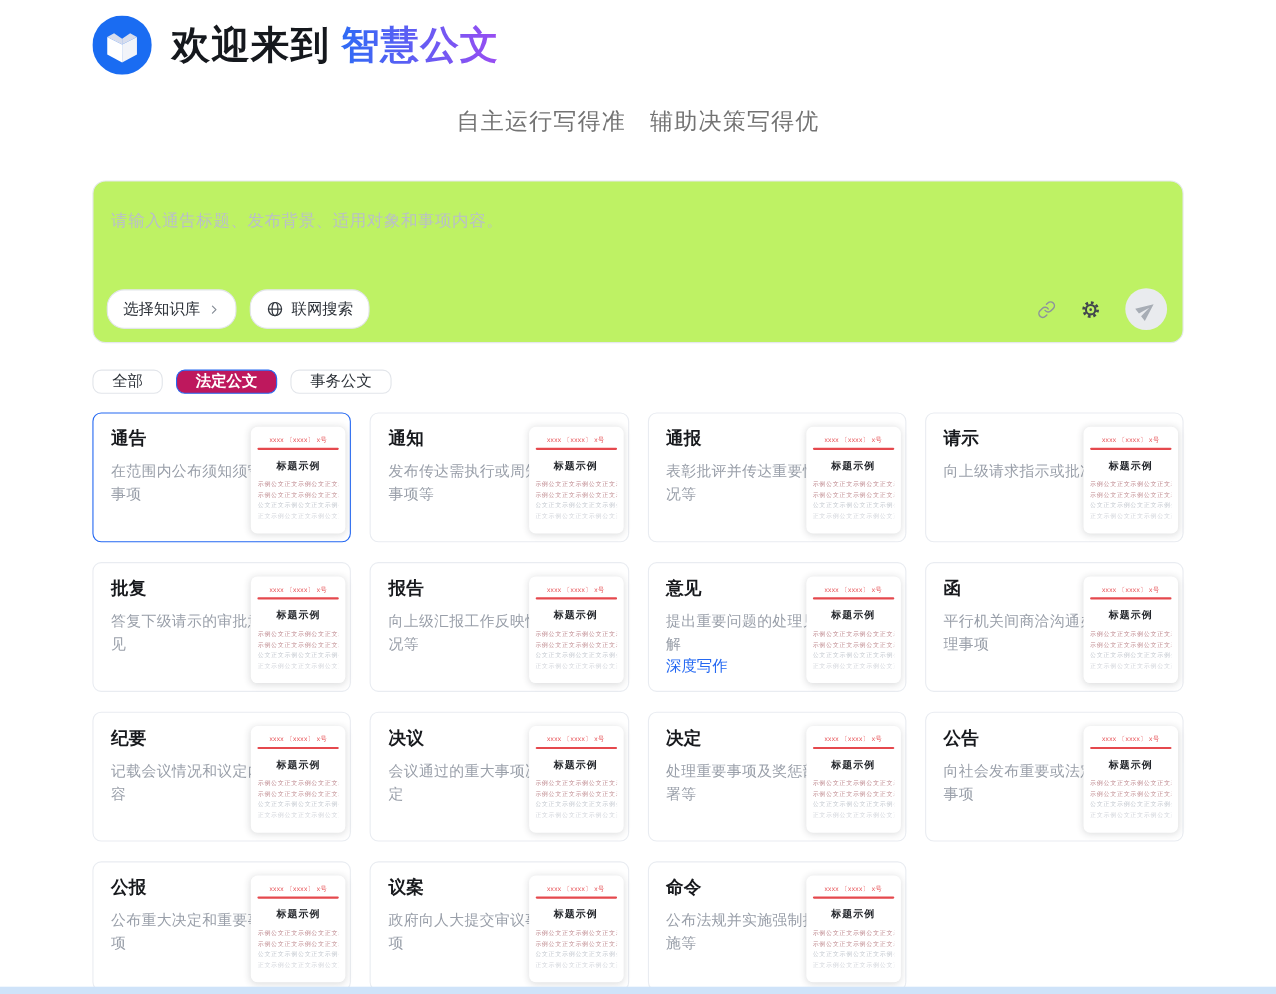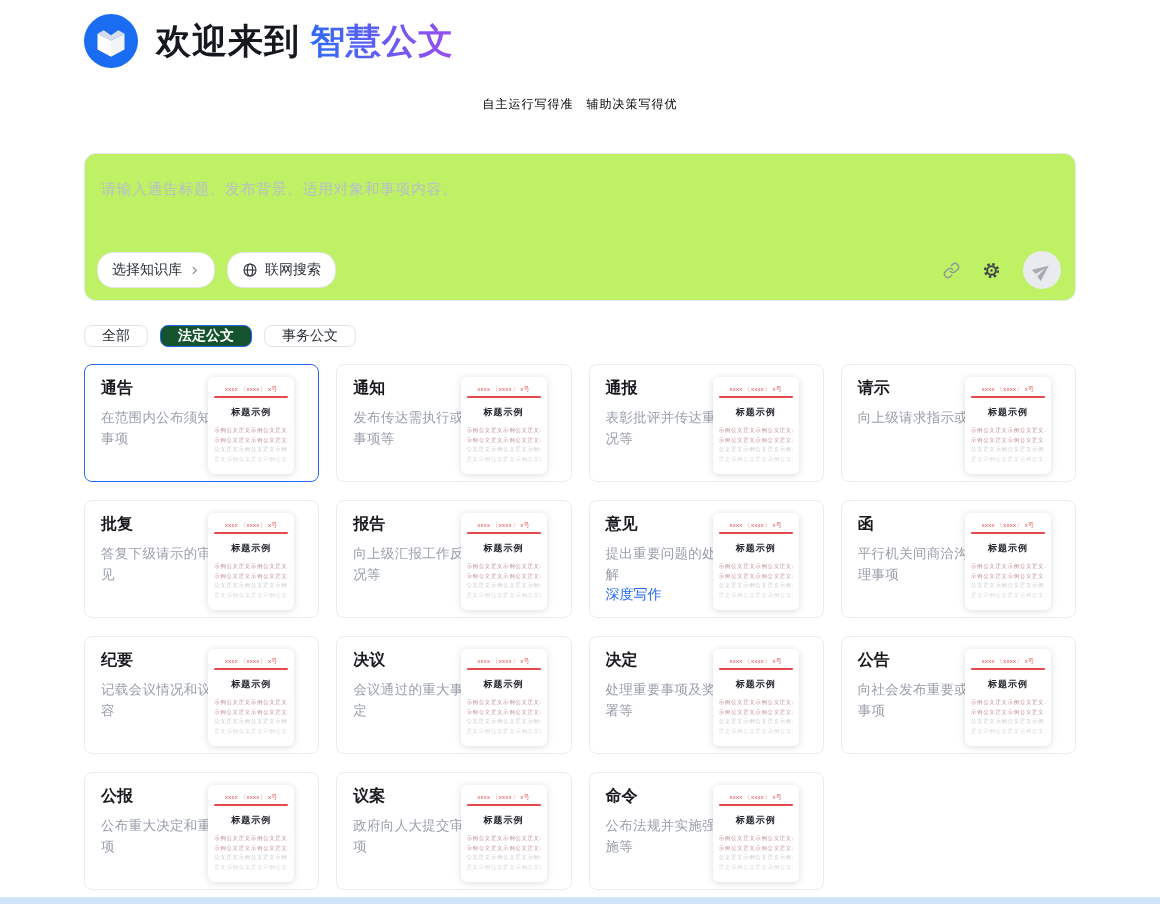--- a/index.html
+++ b/index.html
@@ -5,21 +5,21 @@
   * { box-sizing: border-box; margin: 0; padding: 0; }
   html,body { width:1160px; height:904px; overflow:hidden; background:#fff;
     font-family:"Liberation Sans","DejaVu Sans",sans-serif; color:#1f2329; }
   .page { width:992px; margin:0 auto; position:relative; }
 
   
   .hero { display:flex; justify-content:flex-start; align-items:center; gap:18px; padding-top:14px; }
   .hero-title { font-size:35px; font-weight:700; color:#15181d; letter-spacing:1px; }
   .brand { background:linear-gradient(90deg,#2e6bf5 0%,#9a4df2 100%);
     -webkit-background-clip:text; background-clip:text; color:transparent; margin-left:10px; }
-  .subtitle { text-align:center; margin-top:28px; font-size:12px; color:#000000; letter-spacing:1px; }
+  .subtitle { text-align:center; margin-top:28px; font-size:21px; color:#737373; letter-spacing:1px; }
 
   
   .composer { margin-top:40px; height:148px; border:1px solid #e5e8ed; border-radius:12px;
     position:relative; padding:26px 16px 0; background:#bef264; }
   .composer textarea { width:100%; height:62px; border:none; outline:none; resize:none;
     font-size:15px; color:#1f2329; font-family:inherit; letter-spacing:.5px; background:transparent; }
   .composer textarea::placeholder { color:#b9bfc8; }
   .composer-bar { position:absolute; left:12px; right:14px; bottom:11px; display:flex; align-items:center; }
   .pill { display:inline-flex; align-items:center; gap:7px; height:36px; padding:0 14px;
     border:1px solid #e2e5ea; border-radius:16px; background:#fff; font-size:14px; color:#2b3037;
@@ -27,34 +27,34 @@
   .pill + .pill { margin-left:12px; }
   .bar-right { margin-left:auto; display:flex; align-items:center; gap:22px; }
   .icon-btn { display:inline-flex; align-items:center; justify-content:center; cursor:pointer; background:none; border:none; }
   .send-btn { width:38px; height:38px; border-radius:50%; background:#e9ebee; display:flex;
     align-items:center; justify-content:center; border:none; cursor:pointer; }
 
   
   .tabs { margin-top:24px; display:flex; gap:12px; }
   .tab { height:22px; padding:0 17px; border-radius:8px; border:1px solid #e2e5ea; background:#fff;
     font-size:14px; color:#2b3037; font-weight:500; cursor:pointer; font-family:inherit; }
-  .tab.active { background:#14532d; border-color:#2468f2; color:#fff; font-weight:600; }
+  .tab.active { background:#be185d; border-color:#2468f2; color:#fff; font-weight:600; }
 
   
   .grid { margin-top:17px; display:grid; grid-template-columns:repeat(4,1fr); gap:18px 17px; }
   .card { position:relative; height:118px; border:1px solid #e9ecf1; border-radius:8px; background:#fff;
     padding:13px 16px; cursor:pointer; }
   .card.selected { border:1.5px solid #2468f2; }
   .card-title { font-size:16px; font-weight:700; color:#17191d; }
   .card-desc { margin-top:9px; font-size:13.5px; line-height:1.55; color:#999fa9; width:138px; letter-spacing:.3px; }
   .deep-link { position:absolute; left:16px; bottom:13px; font-size:14px; font-weight:500; color:#2468f2; cursor:pointer; }
   .deep-link:empty { display:none; }
 
   
-  .thumb { position:absolute; top:12px; right:24px; width:86px; height:97px; background:#fff;
+  .thumb { position:absolute; top:12px; right:4px; width:86px; height:97px; background:#fff;
     border-radius:6px; box-shadow:0 1px 7px rgba(31,35,41,.16); padding:8px 6px 0; text-align:center; overflow:hidden; }
   .thumb-no { font-size:6px; color:#e5484d; white-space:nowrap; letter-spacing:.3px; }
   .thumb-rule { height:2px; background:#e5484d; border-radius:1px; margin-top:2px; }
   .thumb-title { font-size:9px; font-weight:700; color:#23262b; margin:8px 0 7px; letter-spacing:1px; }
   .thumb-body div { font-size:5.5px; line-height:1.75; white-space:nowrap; overflow:hidden; letter-spacing:.6px; }
   .thumb-body div:nth-child(1) { color:#bd868c; }
   .thumb-body div:nth-child(2) { color:#c18e92; }
   .thumb-body div:nth-child(3) { color:#c3c8cf; }
   .thumb-body div:nth-child(4) { color:#d2d5db; }
 

